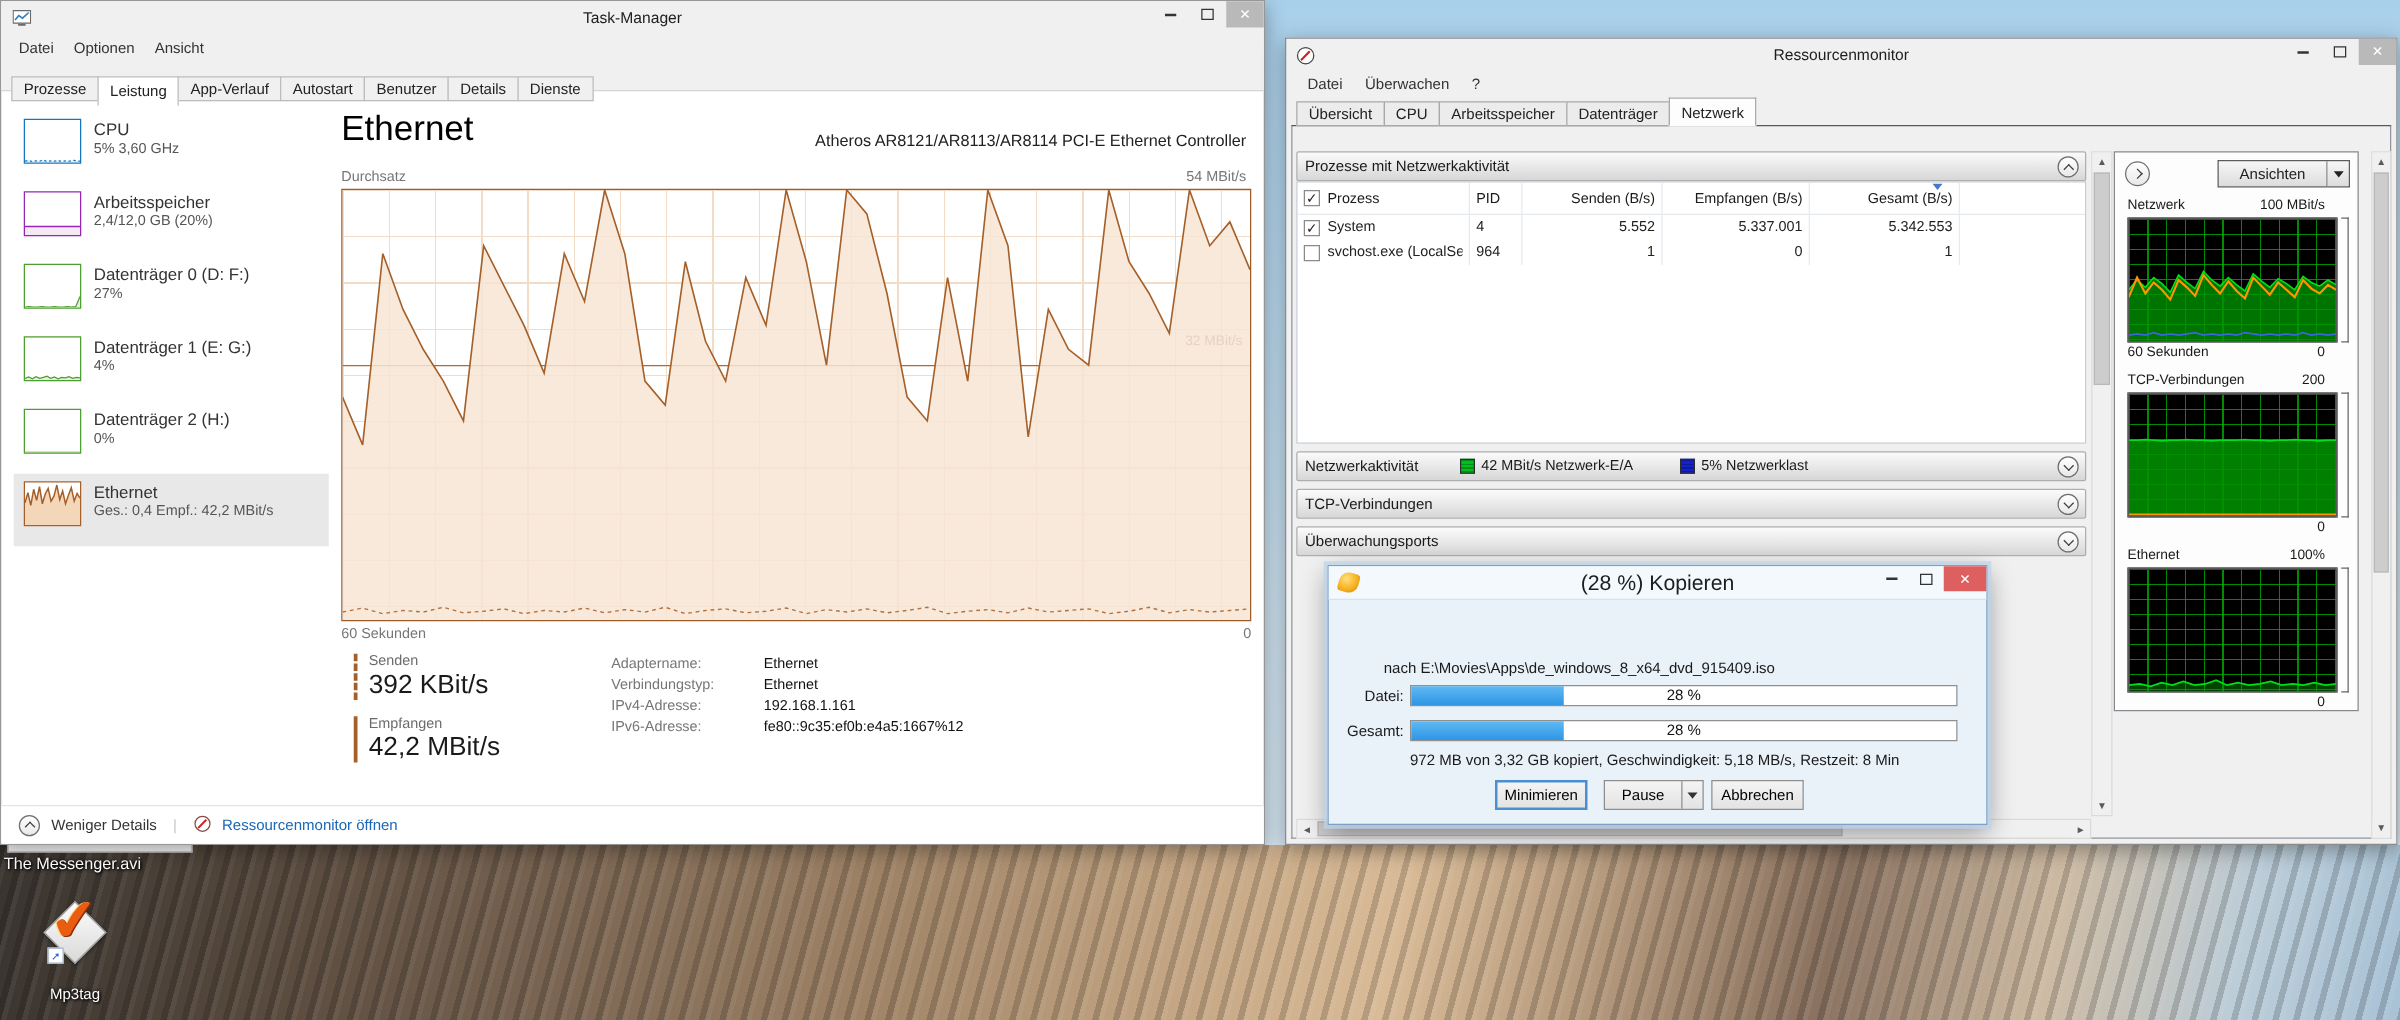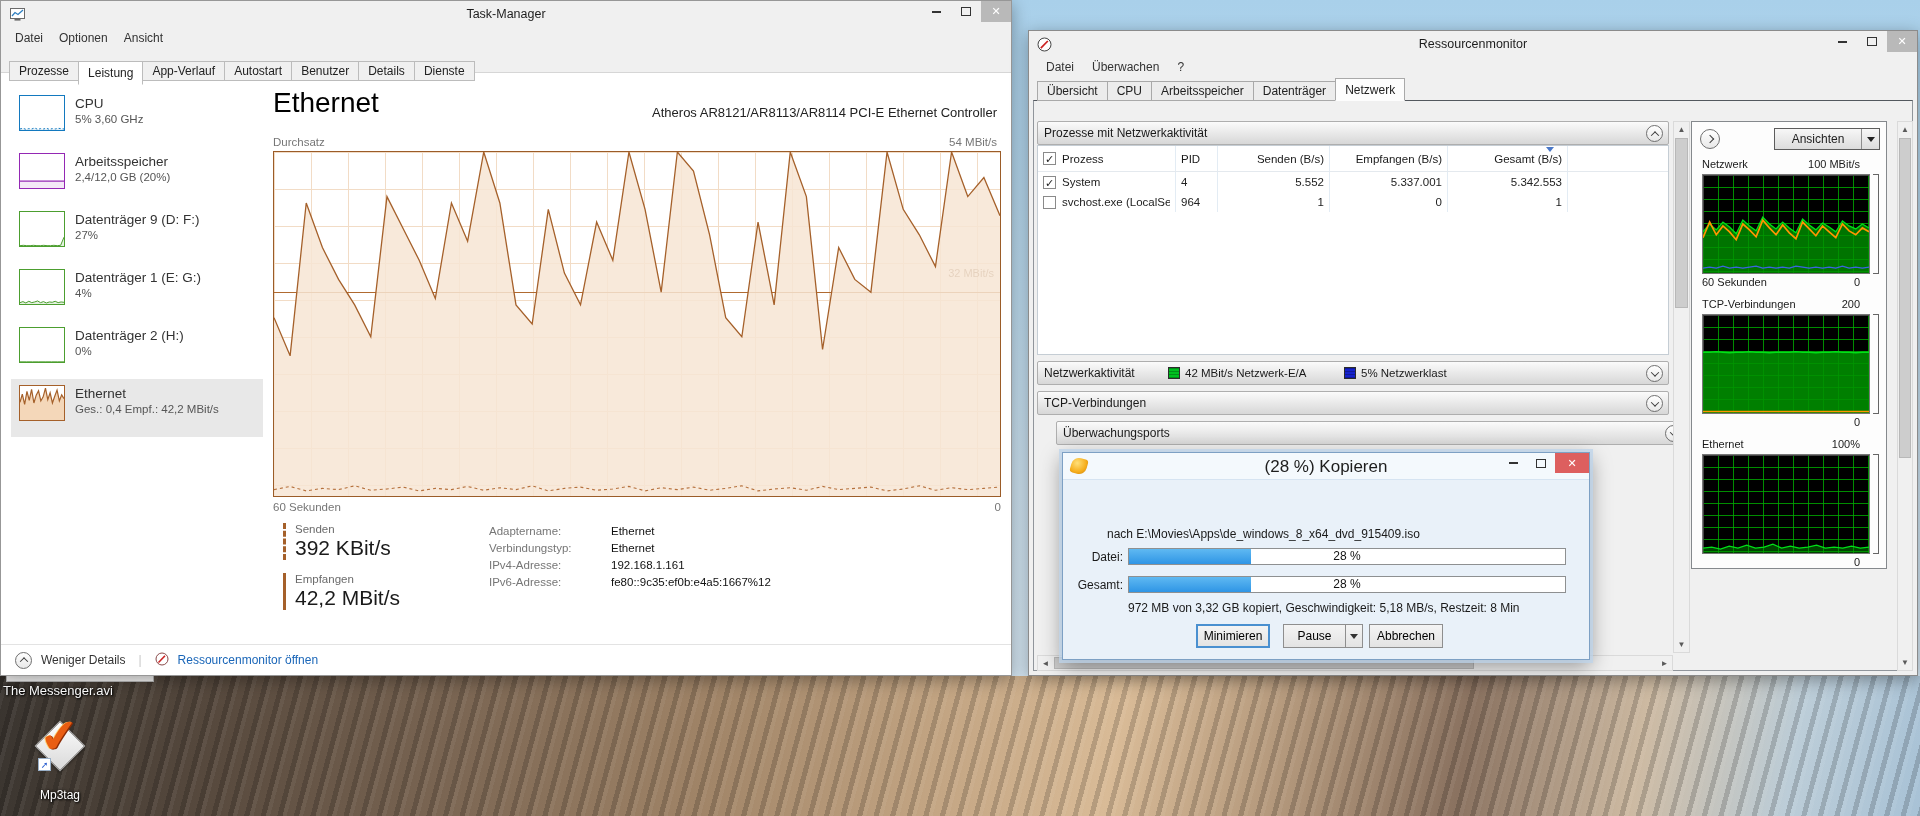--- a/index.html
+++ b/index.html
@@ -233,21 +233,21 @@
           </div>
       </div>
       <div class="tm-item">
         <div class="mini mini-disk">
             <svg viewBox="0 0 100 100" preserveAspectRatio="none" style="position: absolute; left: 0px; top: 0px; width: 100%; height: 100%;">
               <polygon points="0.00,99.00 7.69,98.00 15.38,99.00 23.08,99.00 30.77,98.00 38.46,99.00 46.15,99.00 53.85,98.00 61.54,99.00 69.23,99.00 76.92,98.00 84.62,99.00 92.31,98.00 100.00,74.00 100,100 0,100" fill="rgba(76,158,47,0.15)"></polygon>
               <polyline points="0.00,99.00 7.69,98.00 15.38,99.00 23.08,99.00 30.77,98.00 38.46,99.00 46.15,99.00 53.85,98.00 61.54,99.00 69.23,99.00 76.92,98.00 84.62,99.00 92.31,98.00 100.00,74.00" fill="none" stroke="#4c9e2f" stroke-width="1" vector-effect="non-scaling-stroke"></polyline>
             </svg>
           </div>
         <div>
-            <div class="tm-item-name">Datenträger 9 (D: F:)</div>
+            <div class="tm-item-name">Datenträger 0 (D: F:)</div>
              <div class="tm-item-detail">27%</div>
           </div>
       </div>
       <div class="tm-item">
         <div class="mini mini-disk">
             <svg viewBox="0 0 100 100" preserveAspectRatio="none" style="position: absolute; left: 0px; top: 0px; width: 100%; height: 100%;">
               <polygon points="0.00,96.00 6.67,93.00 13.33,97.00 20.00,92.00 26.67,96.00 33.33,94.00 40.00,91.00 46.67,96.00 53.33,93.00 60.00,97.00 66.67,94.00 73.33,95.00 80.00,92.00 86.67,96.00 93.33,94.00 100.00,95.00 100,100 0,100" fill="rgba(76,158,47,0.15)"></polygon>
               <polyline points="0.00,96.00 6.67,93.00 13.33,97.00 20.00,92.00 26.67,96.00 33.33,94.00 40.00,91.00 46.67,96.00 53.33,93.00 60.00,97.00 66.67,94.00 73.33,95.00 80.00,92.00 86.67,96.00 93.33,94.00 100.00,95.00" fill="none" stroke="#4c9e2f" stroke-width="1" vector-effect="non-scaling-stroke"></polyline>
             </svg>
           </div>
@@ -423,21 +423,21 @@
       <span class="circle-btn sec-chev">
           <span class="chev chev-down"></span>
         </span>
     </div>
     <div class="rm-sec-head" style="left:8px; top:360px; width:632px;">
       <span class="sec-title">TCP-Verbindungen</span>
       <span class="circle-btn sec-chev">
           <span class="chev chev-down"></span>
         </span>
     </div>
-    <div class="rm-sec-head" style="left:8px; top:390px; width:632px;margin-left:19px;">
+    <div class="rm-sec-head" style="left:8px; top:390px; width:632px;">
       <span class="sec-title">Überwachungsports</span>
       <span class="circle-btn sec-chev">
           <span class="chev chev-down"></span>
         </span>
     </div>
 
     <div class="sb" style="left:644px; top:90px; width:17px; height:532px;">
       <div class="sb-arrow" style="top:0;">▲</div>
       <div class="sb-thumb" style="left:1px; right:1px; top:16px; height:170px;"></div>
       <div class="sb-arrow" style="bottom:0;">▼</div>

